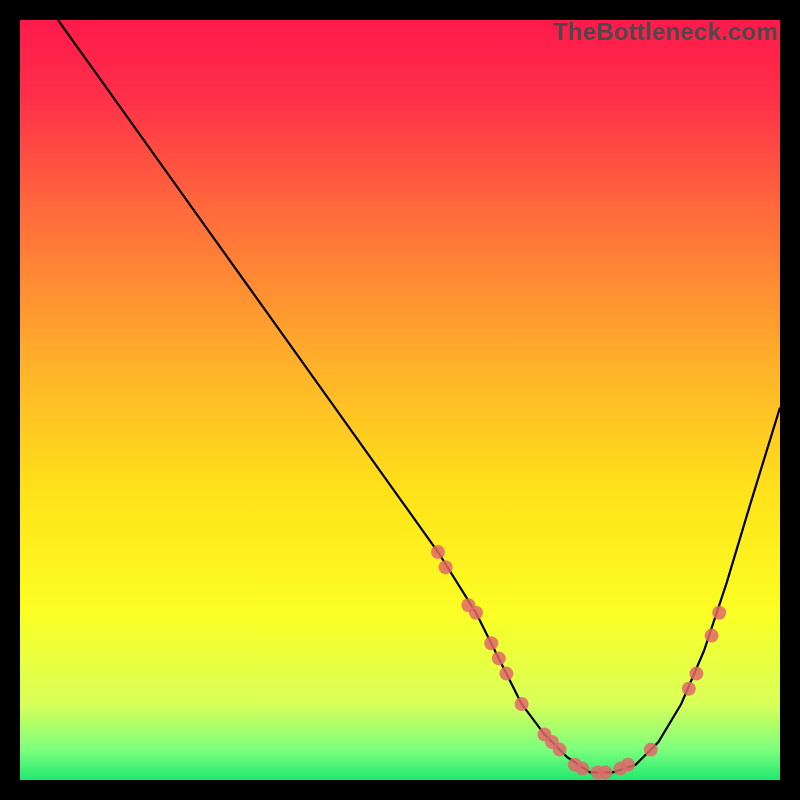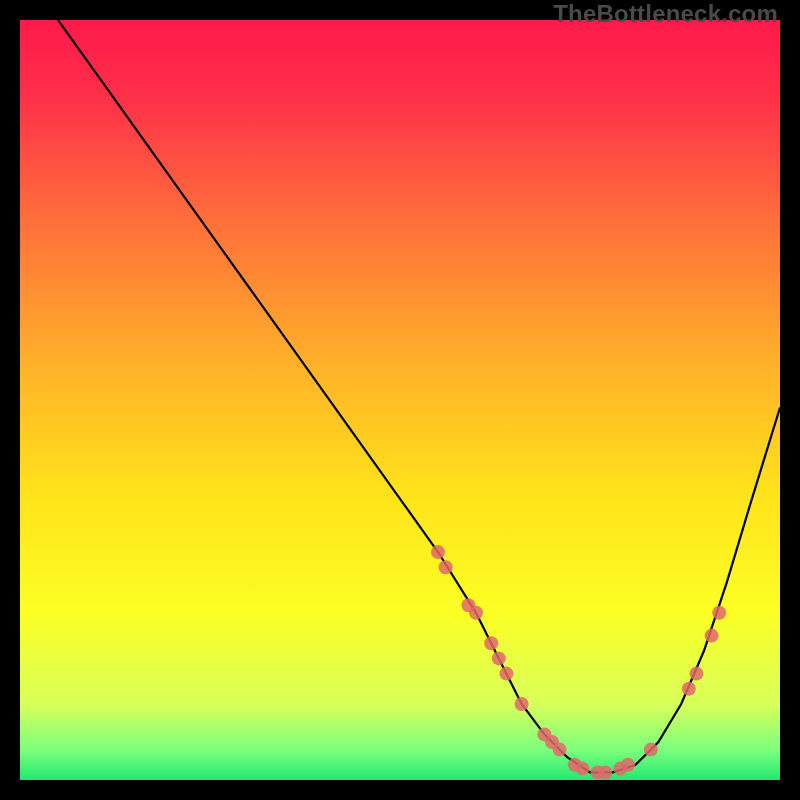--- a/index.html
+++ b/index.html
@@ -21,21 +21,21 @@
   }
   .plot-area {
     position: absolute;
     left: 0;
     top: 0;
     width: 760px;
     height: 760px;
   }
   .watermark {
     position: absolute;
-    top: 0;
+    top: 18px;
     right: 22px;
     color: #4a4a4a;
     font-size: 24px;
     font-weight: bold;
     letter-spacing: 0.2px;
     z-index: 10;
   }
 </style>
 </head>
 <body>

